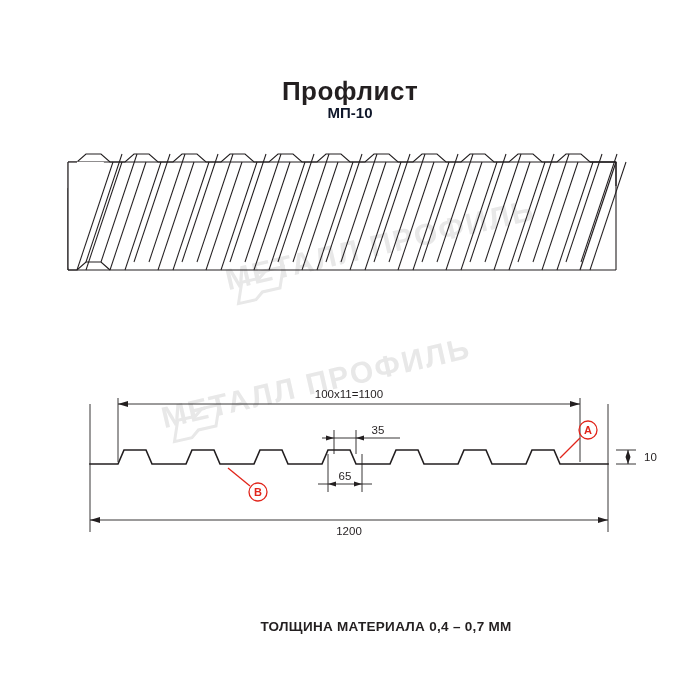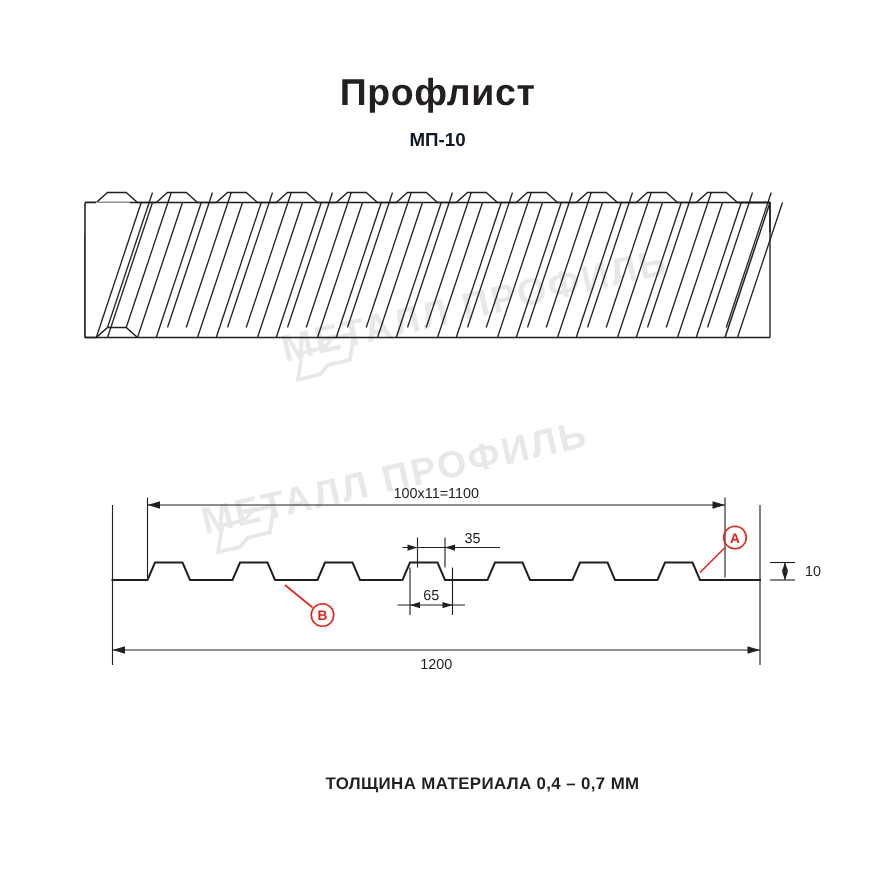--- a/index.html
+++ b/index.html
@@ -15,25 +15,25 @@
     overflow: hidden;
     position: relative;
   }
   .page {
     position: relative;
     width: 700px;
     height: 700px;
   }
   .title {
     position: absolute;
-    top: 58px;
+    top: 76px;
     left: 0;
     width: 700px;
     text-align: center;
-    font-size: 30px;
+    font-size: 26px;
     font-weight: bold;
     letter-spacing: 0.5px;
     color: #231f20;
   }
   .subtitle {
     position: absolute;
     top: 104px;
     left: 0;
     width: 700px;
     text-align: center;

